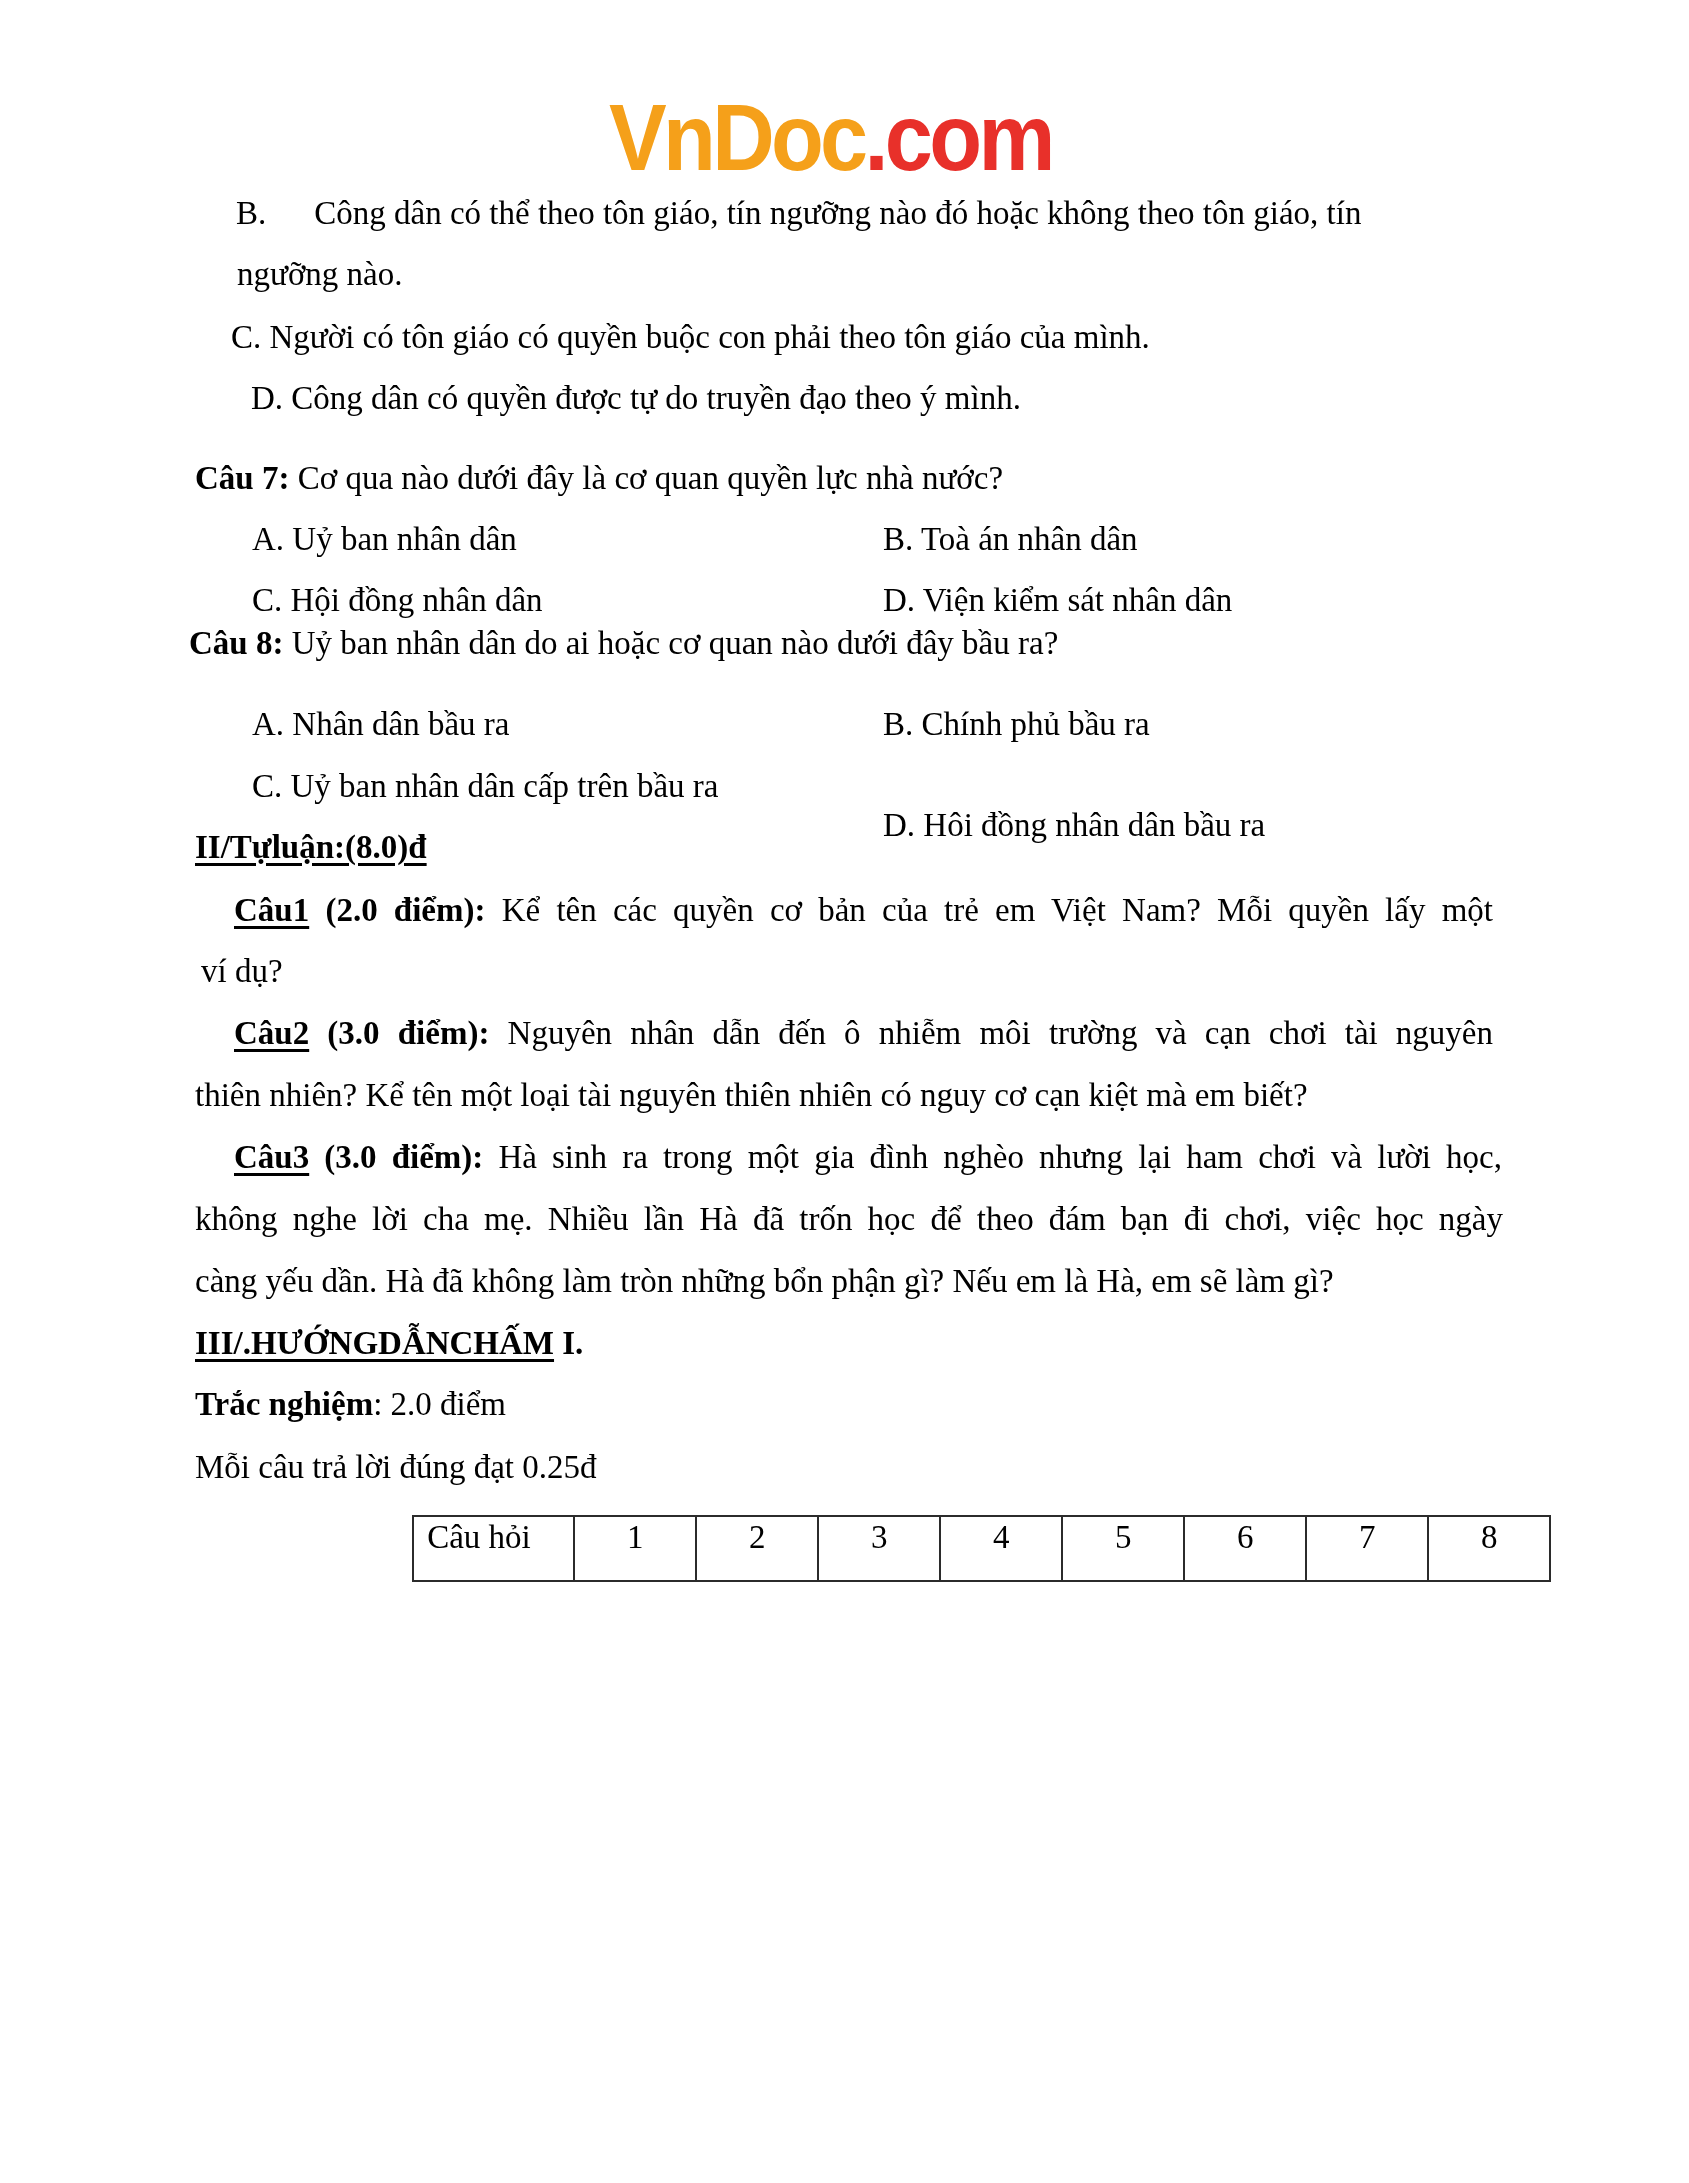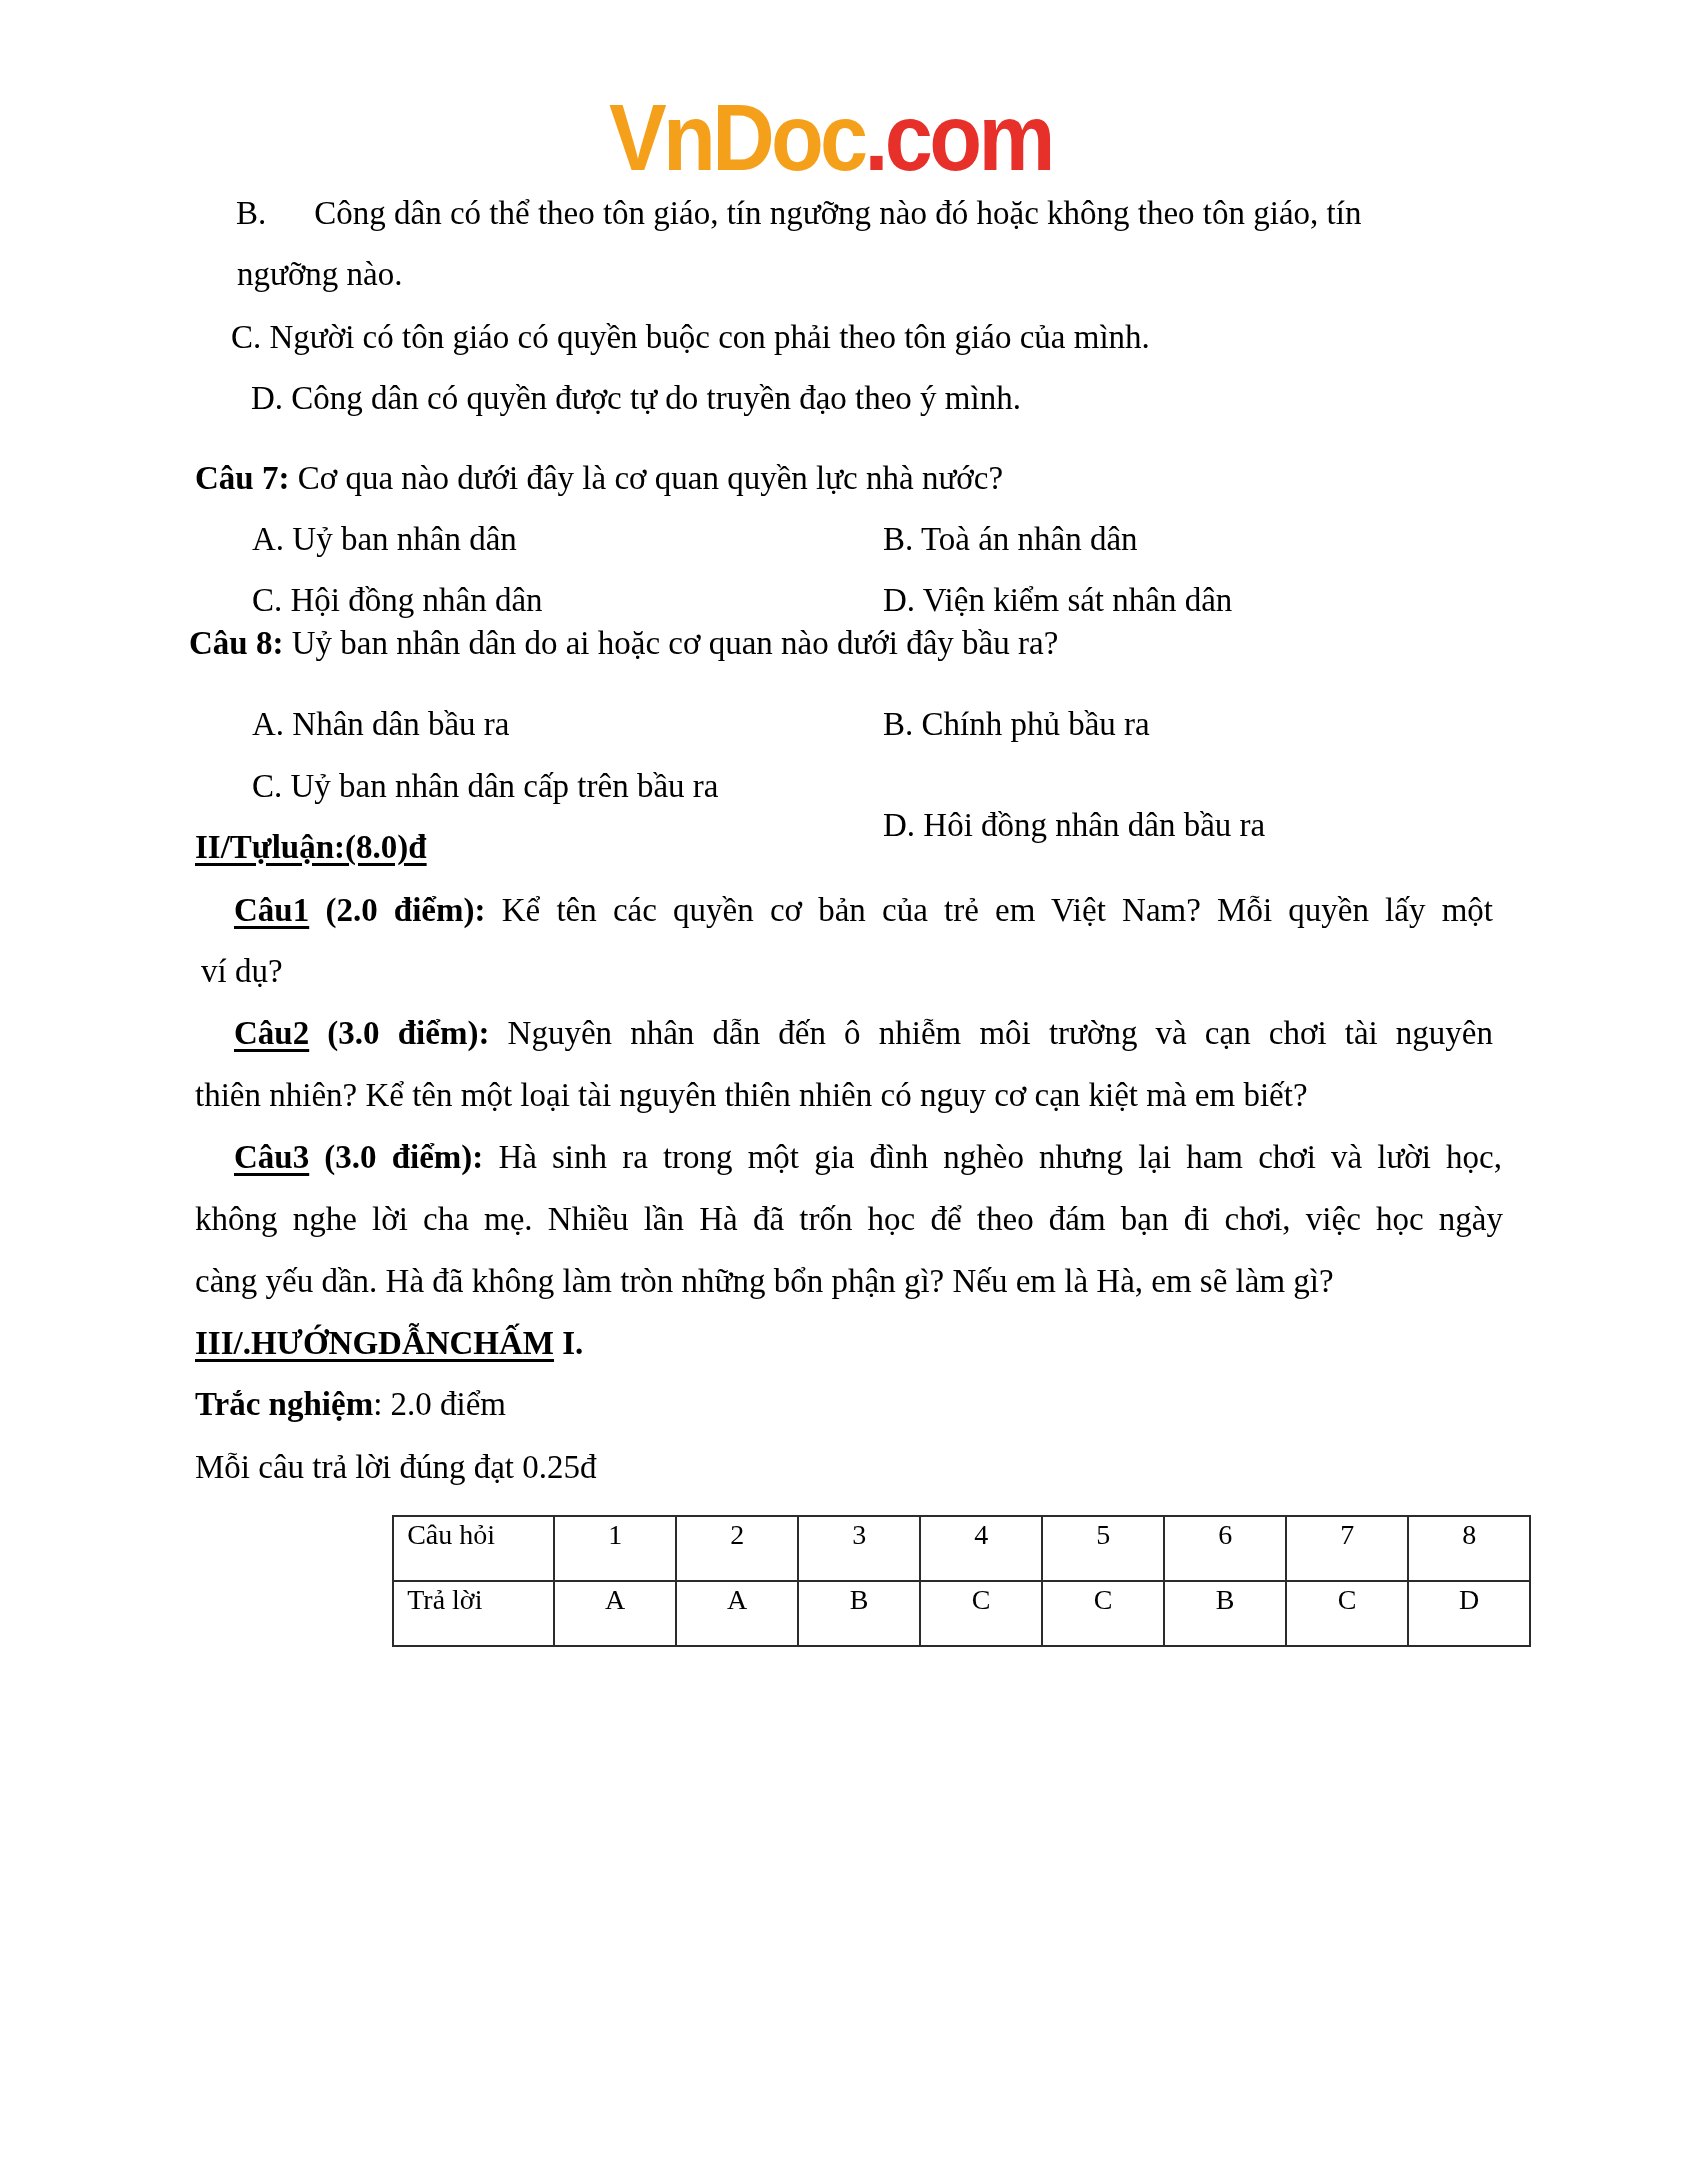--- a/index.html
+++ b/index.html
@@ -29,24 +29,24 @@
     transform-origin: left bottom;
   }
   .logo .vn { color: #f5a01a; }
   .logo .dot { color: #e8302a; }
   .line { position: absolute; white-space: nowrap; line-height: 1; }
   .b { font-weight: bold; }
   .u { text-decoration: underline; text-decoration-thickness: 3.3px; text-underline-offset: 5.3px; }
   .just { text-align: justify; text-align-last: justify; }
   table.answers {
     position: absolute;
-    left: 392px;
+    left: 412px;
     top: 1515px;
     border-collapse: collapse;
-    font-size: 28px;
+    font-size: 33px;
   }
   table.answers td {
     border: 2px solid #2b2b2b;
     height: 59px;
     vertical-align: top;
     padding: 4px 0 0 0;
     text-align: center;
     line-height: 1;
   }
   table.answers td.hdr { text-align: left; padding-left: 13.2px; width: 146px; }
@@ -115,26 +115,15 @@
     <td class="hdr">Câu hỏi</td>
     <td class="cell">1</td>
     <td class="cell">2</td>
     <td class="cell">3</td>
     <td class="cell">4</td>
     <td class="cell">5</td>
     <td class="cell">6</td>
     <td class="cell">7</td>
     <td class="cell">8</td>
   </tr>
-  <tr>
-    <td class="hdr">Trả lời</td>
-    <td class="cell">A</td>
-    <td class="cell">A</td>
-    <td class="cell">B</td>
-    <td class="cell">C</td>
-    <td class="cell">C</td>
-    <td class="cell">B</td>
-    <td class="cell">C</td>
-    <td class="cell">D</td>
-  </tr>
 </tbody>
   </table>
 
 
 </body></html>

